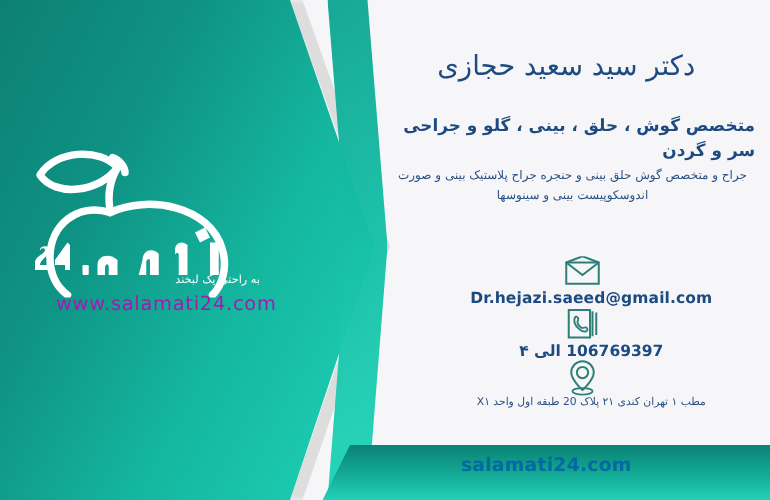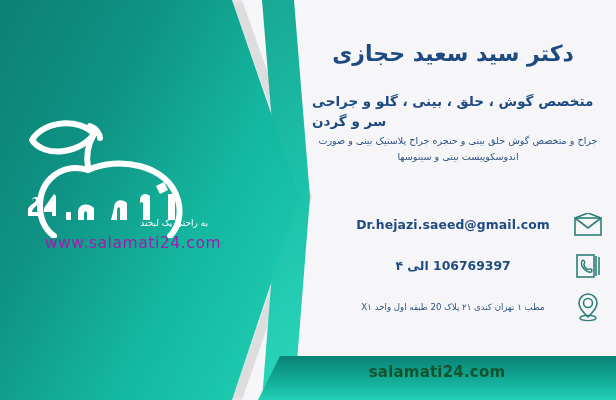--- a/index.html
+++ b/index.html
@@ -98,35 +98,35 @@
   }
 
   .doctor-name {
     position: absolute;
     right: 18px;
     top: 40px;
     width: 290px;
     color: #1d4a80;
     font-family: "DejaVu Sans", sans-serif;
     font-size: 22px;
-    font-weight: bold;
+    font-weight: normal;
     line-height: 1.3;
     text-align: center;
   }
 
   .specialty {
     position: absolute;
     right: 12px;
     top: 92px;
     width: 292px;
     color: #1d4a80;
     font-size: 13.5px;
     font-weight: bold;
     line-height: 1.45;
-    text-align: left;
+    text-align: right;
   }
 
   .sub-desc {
     position: absolute;
     right: 12px;
     top: 133px;
     width: 292px;
     color: #2a5183;
     font-size: 9.6px;
     font-weight: normal;
@@ -136,21 +136,21 @@
 
   
   .contact-list {
     position: absolute;
     right: 8px;
     top: 204px;
     width: 300px;
   }
   .contact-row {
     display: flex;
-    flex-direction: row;
+    flex-direction: column;
     align-items: center;
     justify-content: flex-start;
     height: 41px;
     padding-left: 16px;
   }
   .contact-icon {
     width: 40px;
     min-width: 40px;
     height: 36px;
     display: flex;
@@ -192,21 +192,21 @@
   }
   .footer-text {
     position: absolute;
     left: 258px;
     top: 0;
     width: 358px;
     height: 32px;
     display: flex;
     align-items: center;
     justify-content: center;
-    color: #14532d;
+    color: #0369a1;
     font-size: 15px;
     font-weight: bold;
     letter-spacing: 0.2px;
   }
 </style>
 </head>
 <body>
 
 <div id="card">
 

